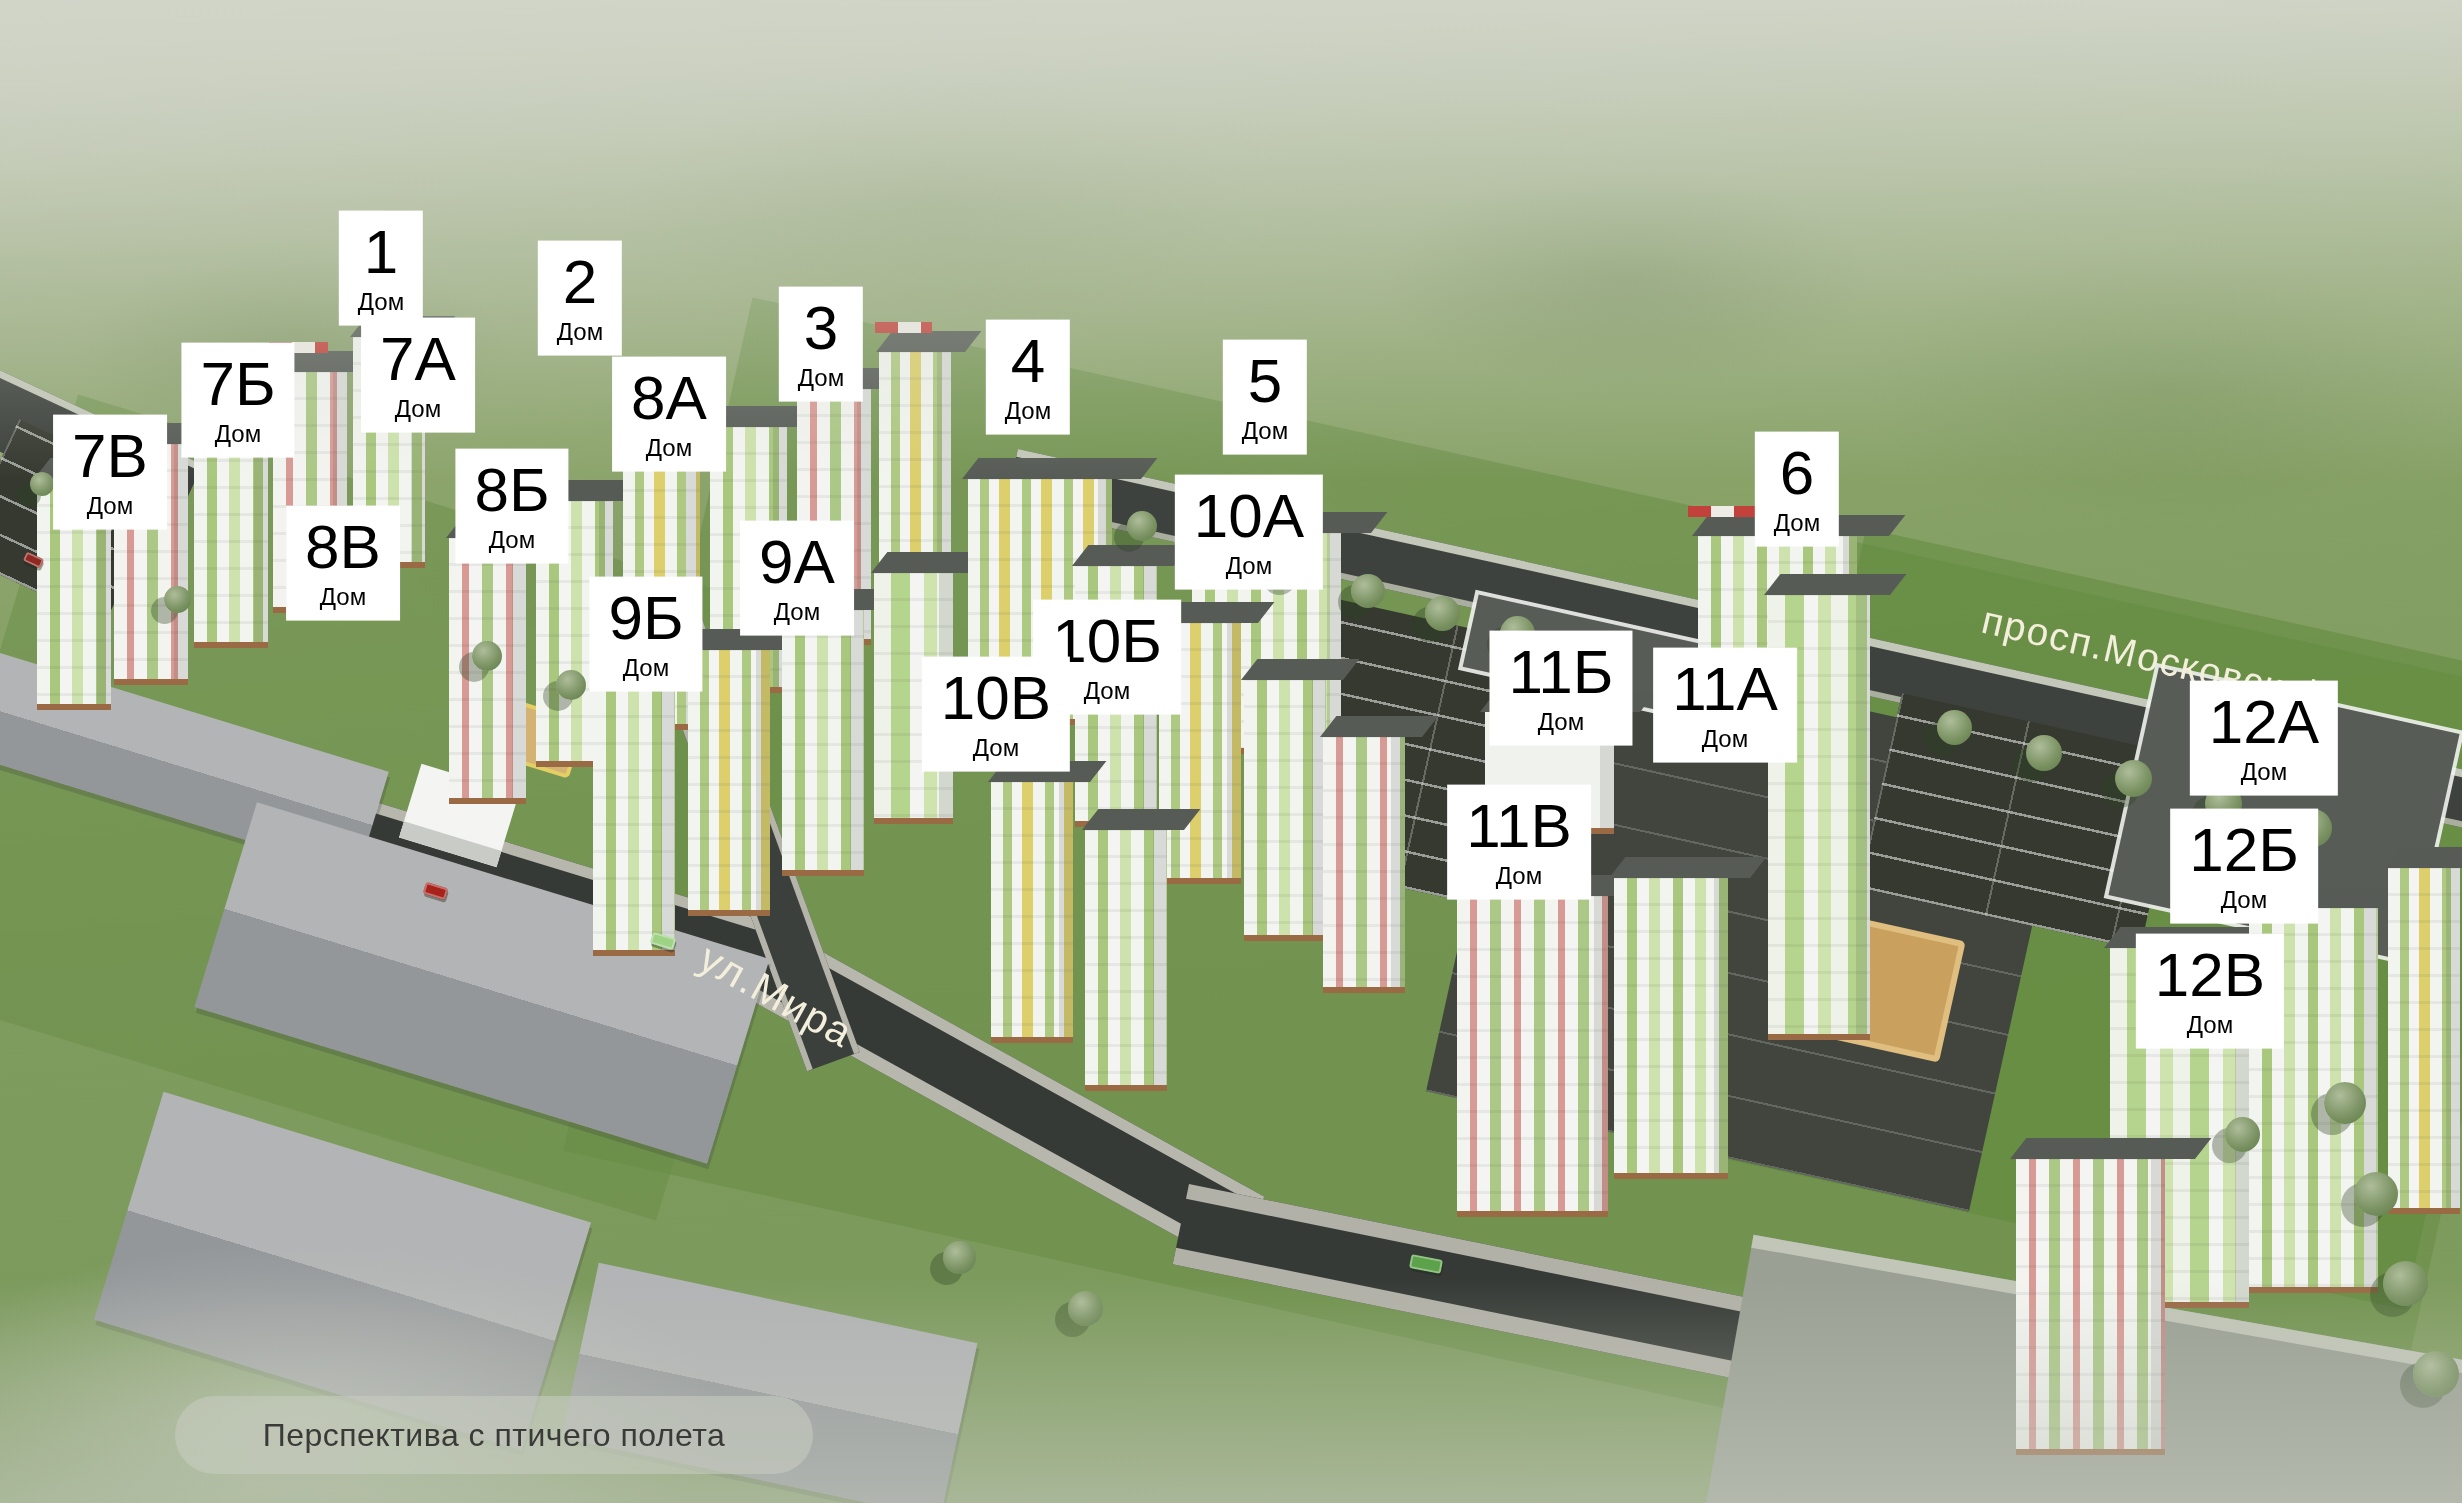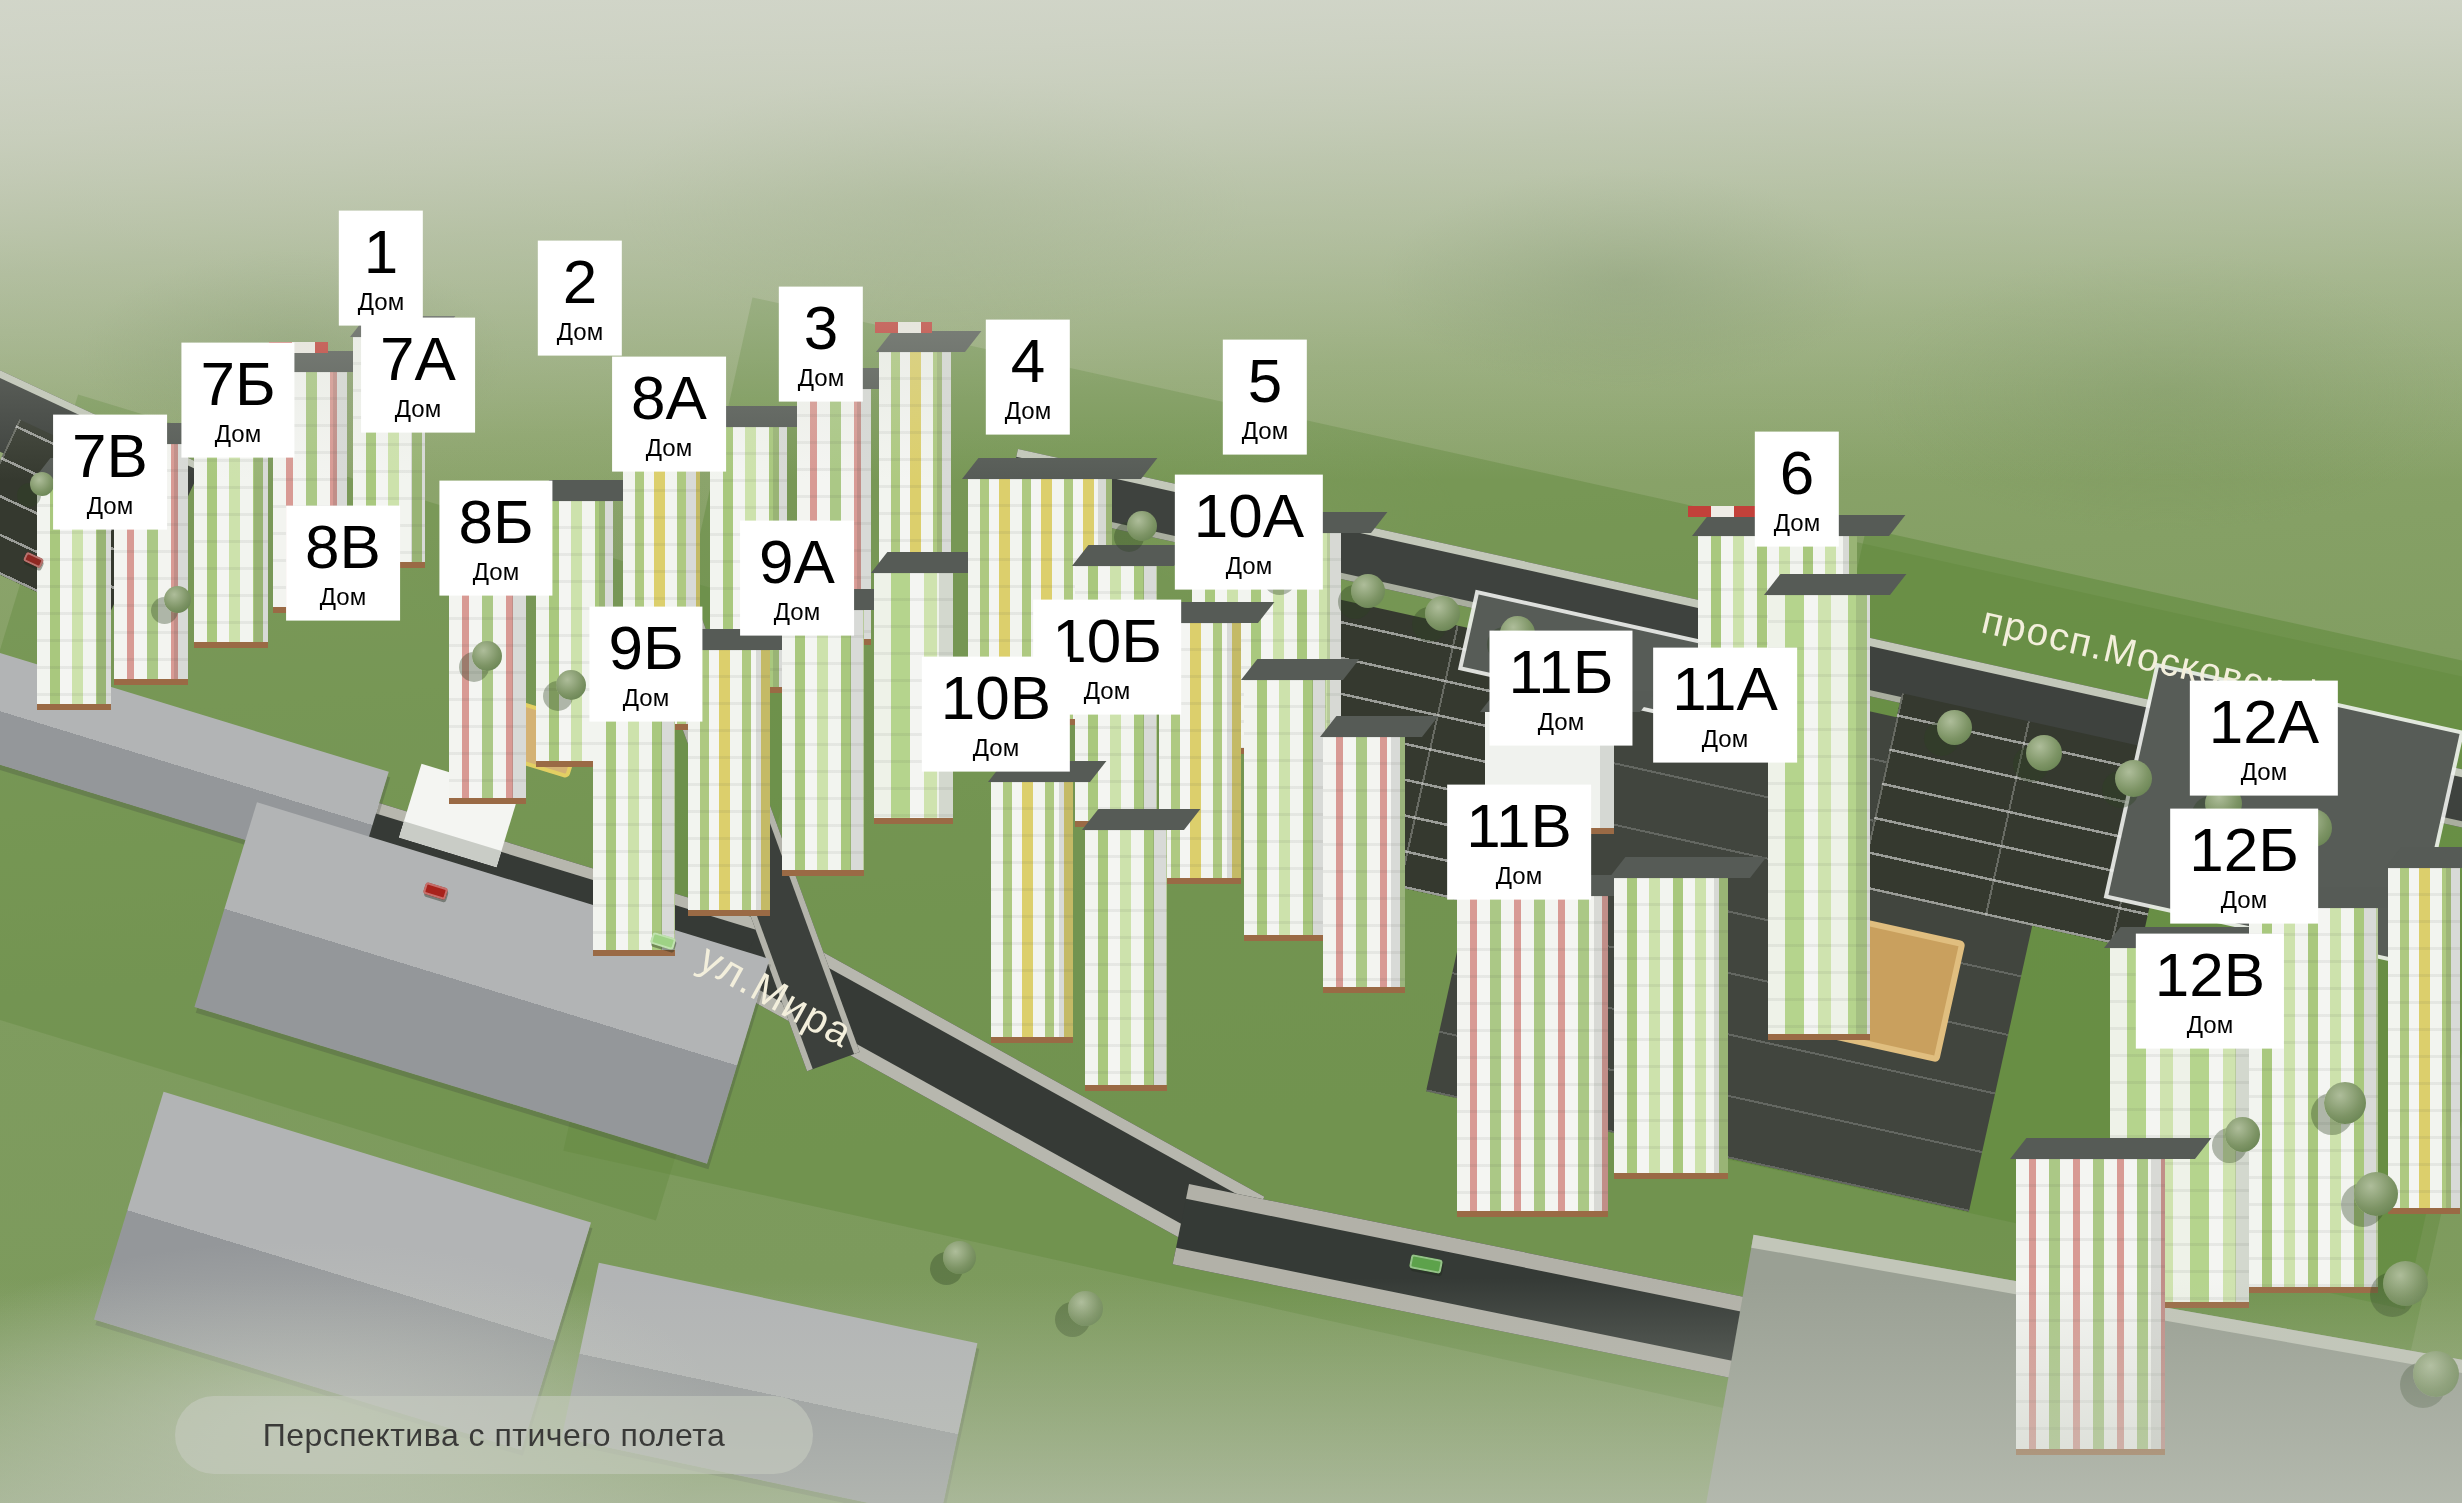--- a/index.html
+++ b/index.html
@@ -214,33 +214,33 @@
       <span class="sub">Дом</span>
     </div>
     <div class="chip" style="left: 110px; top: 472px;">
       <span class="num">7В</span>
       <span class="sub">Дом</span>
     </div>
     <div class="chip" style="left: 669px; top: 414px;">
       <span class="num">8А</span>
       <span class="sub">Дом</span>
     </div>
-    <div class="chip" style="left: 496px; top: 506px; margin-top: 32px;">
+    <div class="chip" style="left: 512px; top: 506px;">
       <span class="num">8Б</span>
       <span class="sub">Дом</span>
     </div>
     <div class="chip" style="left: 343px; top: 563px;">
       <span class="num">8В</span>
       <span class="sub">Дом</span>
     </div>
     <div class="chip" style="left: 797px; top: 578px;">
       <span class="num">9А</span>
       <span class="sub">Дом</span>
     </div>
-    <div class="chip" style="left: 646px; top: 664px;">
+    <div class="chip" style="left: 646px; top: 634px;">
       <span class="num">9Б</span>
       <span class="sub">Дом</span>
     </div>
     <div class="chip" style="left: 1212px; top: 532px; margin-left: 37px;">
       <span class="num">10А</span>
       <span class="sub">Дом</span>
     </div>
     <div class="chip" style="left: 1107px; top: 616px; margin-top: 41px;">
       <span class="num">10Б</span>
       <span class="sub">Дом</span>

